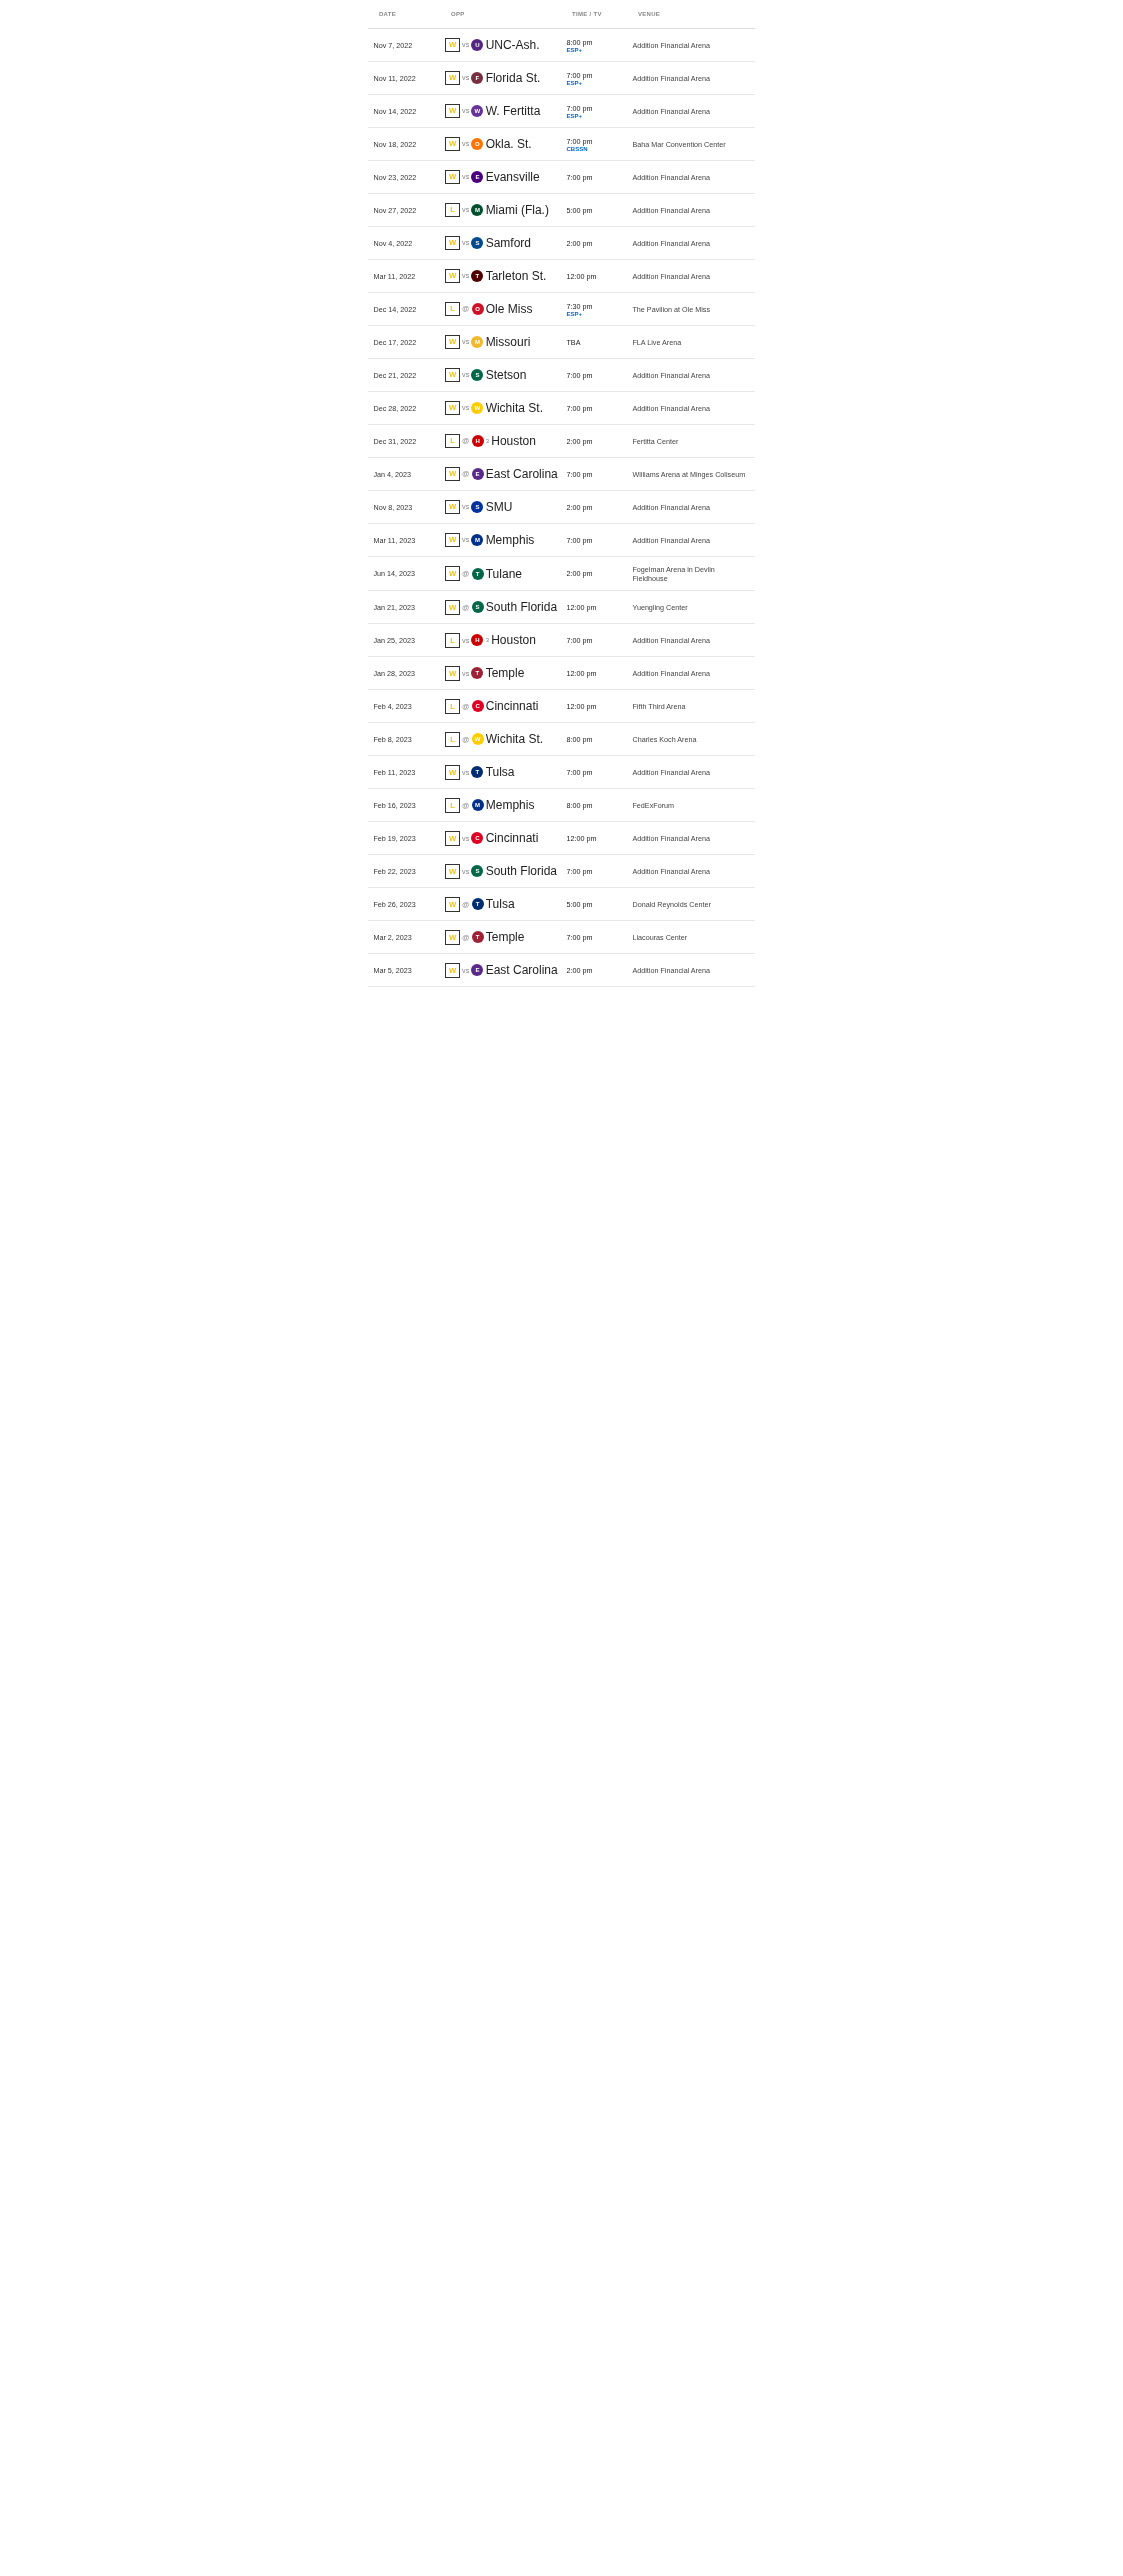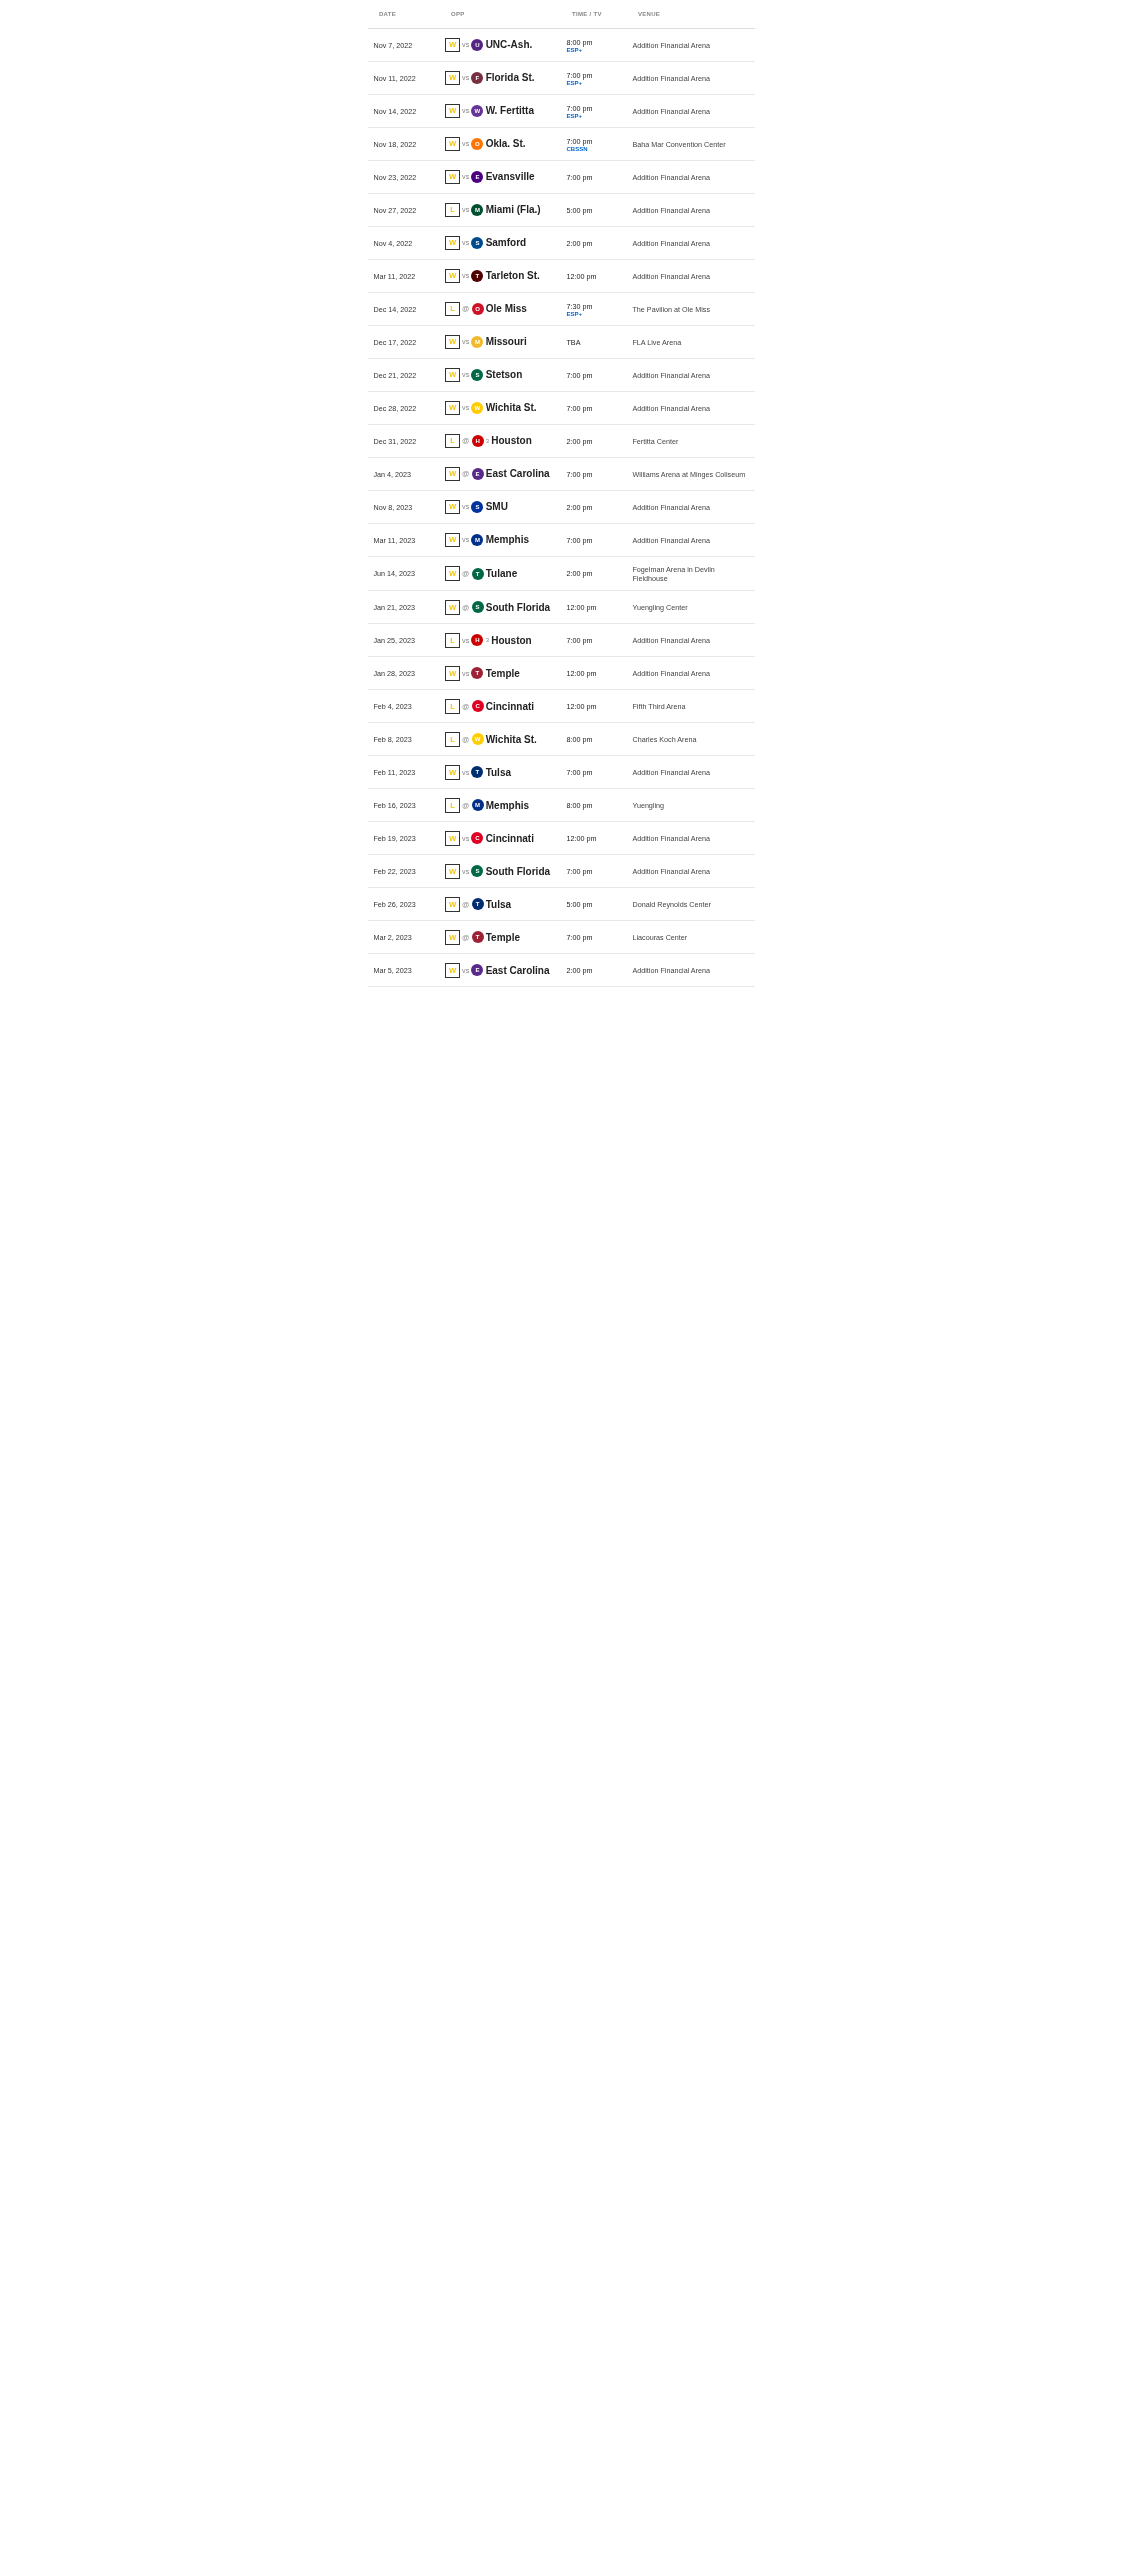--- a/index.html
+++ b/index.html
@@ -67,22 +67,22 @@
     }
     .at-symbol {
       color: #888;
       font-size: 7.2px;
     }
     .rank-badge {
       font-size: 6px;
       color: #888;
     }
     .opp-name {
-      font-weight: 700;
-      font-size: 10px;
+      font-weight: 400;
+      font-size: 12px;
     }
     .time-cell {
       font-size: 7.2px;
     }
     .tv-network {
       font-size: 6px;
       color: #0066cc;
       font-weight: 600;
     }
     .venue-cell {
@@ -465,21 +465,21 @@
       <span class="result-badge result-l" style="border:1.1px solid #333;">L</span>
       <span class="at-symbol">@</span>
       <span class="team-icon" style="background:#003087;color:#fff;border-radius:50%;font-size:6px;font-weight:700;width:12px;height:12px;">M</span>
 
       <span class="opp-name">Memphis</span>
     </div>
     <div class="cell time-cell">
       <div>8:00 pm</div>
 
     </div>
-    <div class="cell venue-cell">Yuengling</div>
+    <div class="cell venue-cell">FedExForum</div>
   </div>
       <div class="data-row">
     <div class="cell date-cell">Feb 19, 2023</div>
     <div class="cell opp-cell">
       <span class="result-badge result-w" style="border:1.1px solid #333;">W</span>
       <span style="color:#888;font-size:7.2px;">vs</span>
       <span class="team-icon" style="background:#E00122;color:#fff;border-radius:50%;font-size:6px;font-weight:700;width:12px;height:12px;">C</span>
 
       <span class="opp-name">Cincinnati</span>
     </div>

